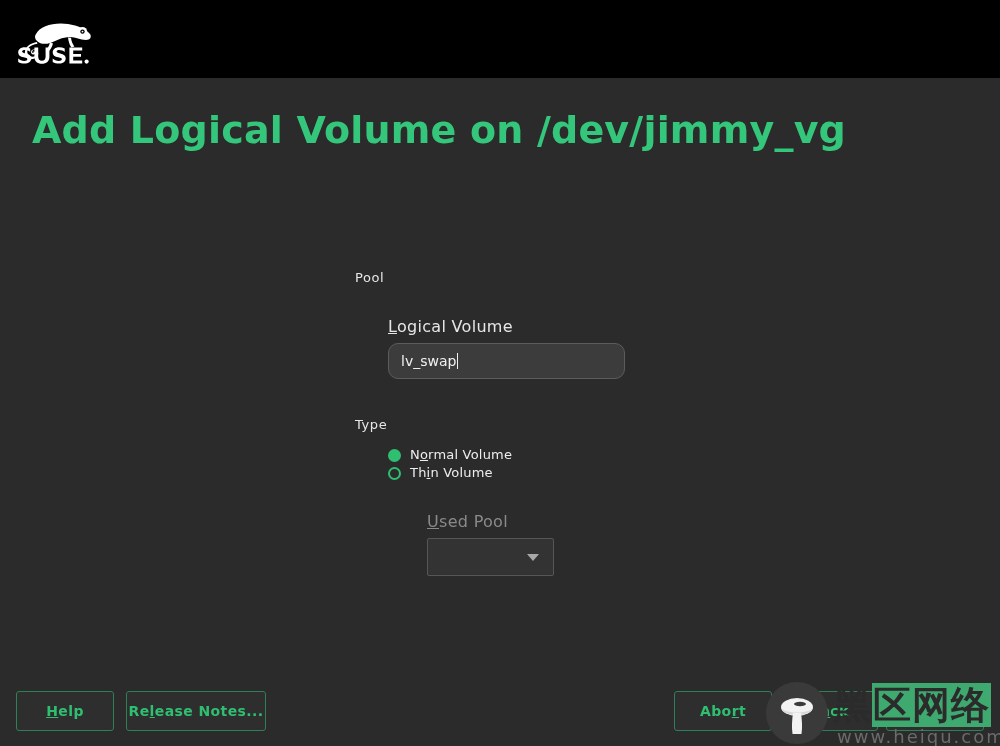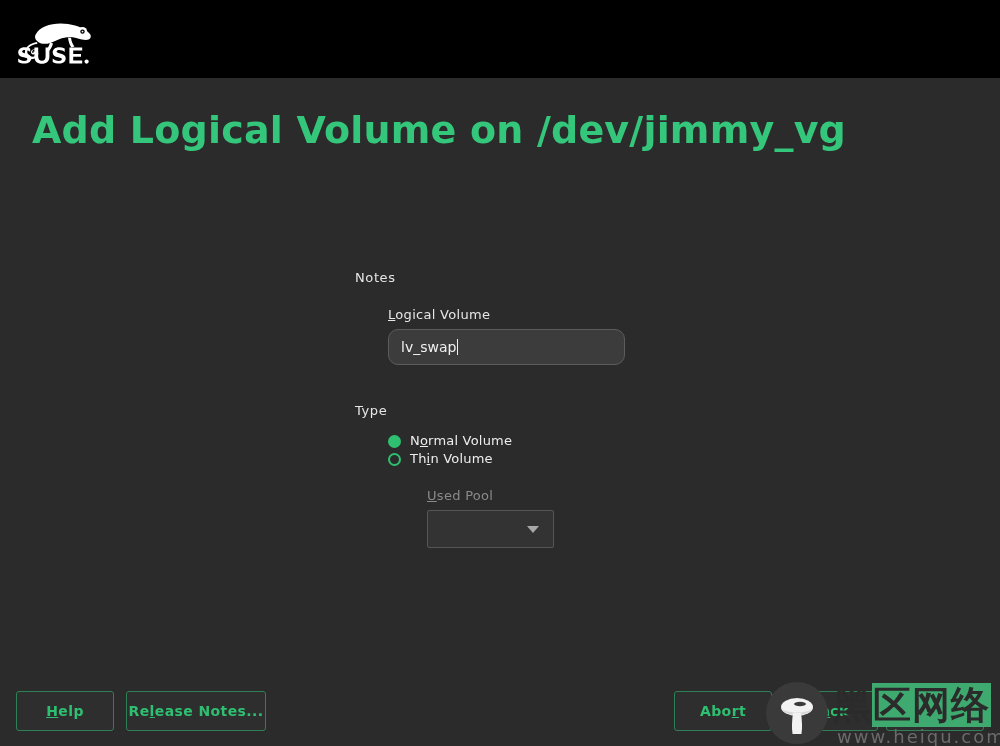--- a/index.html
+++ b/index.html
@@ -63,24 +63,24 @@
   .group-label {
     font-size: 13px;
     color: #e6e6e6;
     letter-spacing: 0.6px;
     margin: 0;
   }
   .indent {
     margin-left: 33px;
   }
   .field-label {
-    font-size: 13px;
+    font-size: 16px;
     color: #e6e6e6;
     letter-spacing: 0.3px;
-    margin-top: 22px;
+    margin-top: 32px;
     margin-bottom: 7px;
   }
   .field-label.disabled {
     color: #8a8a8a;
   }
   .acc { text-decoration: underline; }
 
   .text-input {
     width: 237px;
     height: 36px;
@@ -260,21 +260,21 @@
       </g>
     </svg>
   </div>
 </div>
 <div class="divider"></div>
 
 <div class="page-title">Add Logical Volume on /dev/jimmy_vg</div>
 
 <div class="form-area">
 
-  <div class="group-label">Notes</div>
+  <div class="group-label">Pool</div>
 
   <div class="indent">
     <div class="field-label"><span class="acc">L</span><span>ogical Volume</span></div>
     <div class="text-input">
         <span>lv_swap</span>
         <span class="caret"></span>
       </div>
   </div>
 
   <div class="group-label" style="margin-top:38px;">Type</div>

